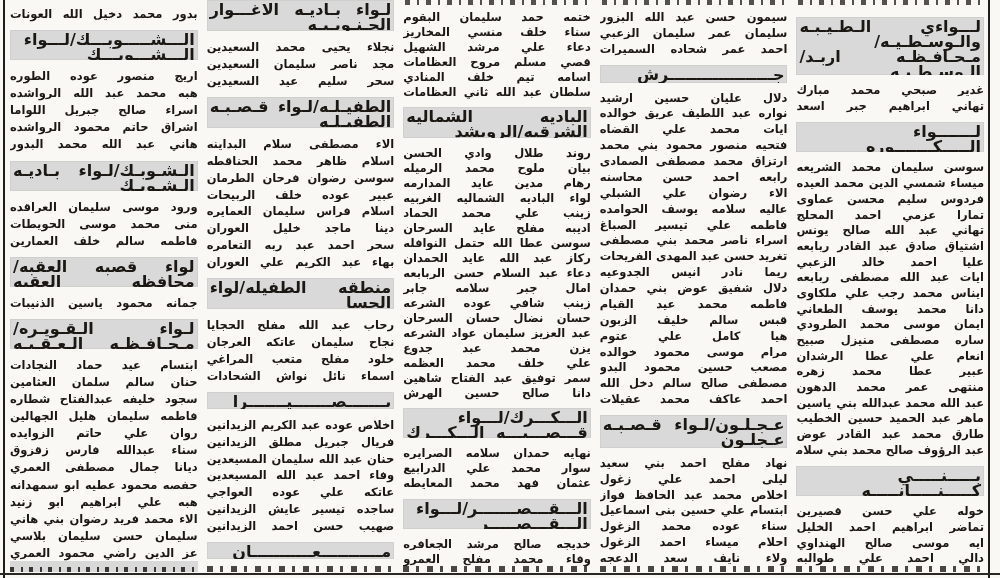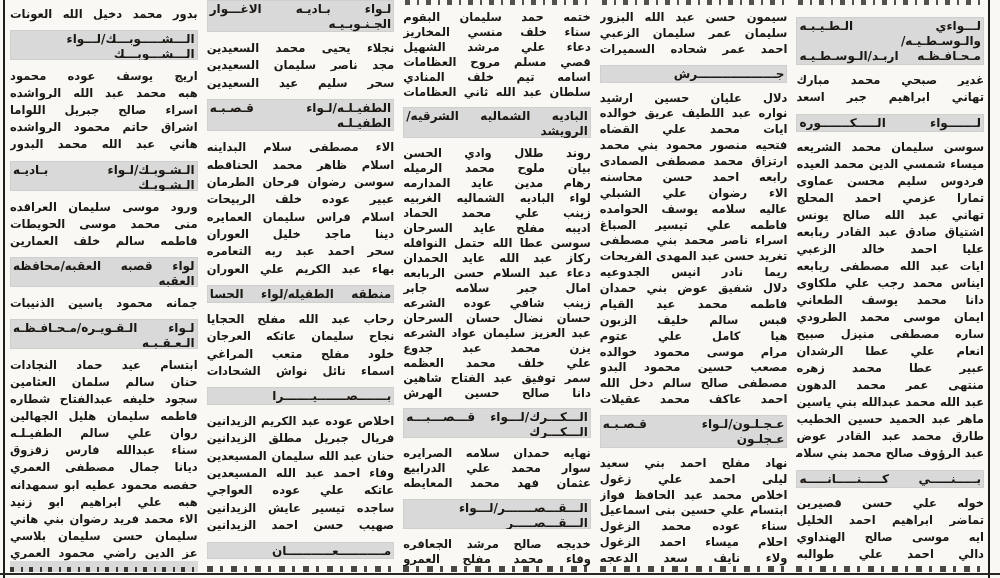--- a/index.html
+++ b/index.html
@@ -42,21 +42,21 @@
     font-size:11.5px;
     line-height:var(--lh);
     height:var(--lh);
     text-align:justify;
     text-align-last:justify;
     overflow:hidden;
     white-space:nowrap;
   }
   .hdr{
     background:#d9d9d9;
-    font-size:12px;
+    font-size:16px;
     line-height:15px;
     padding:2px 3px 1px;
     margin:8px 0 7px;
     text-align:justify;
     text-align-last:justify;
     overflow:hidden;
     box-shadow:0 0 0 1px #cfcfcd inset;
   }
   .hdr2{white-space:pre-line;}
   .col > :first-child{margin-top:0;}
@@ -219,37 +219,37 @@
         <div class="name">وفاء احمد عبد الله المسيعدين</div>
         <div class="name">عاتكه علي عوده العواجي</div>
         <div class="name">ساجده تيسير عايش الزيدانين</div>
         <div class="name">صهيب حسن احمد الزيدانين</div>
         <div class="hdr">مـــــــــــعـــــــــــان</div>
         <div class="cut-bottom"></div>
       </div>
       <div class="col">
         <div class="name">بدور محمد دخيل الله العونات</div>
         <div class="hdr">الـــشـــــوبـــك/لـــواء الـــشـــوبـــك</div>
-        <div class="name">اريج يوسف عوده محمود</div>
+        <div class="name">اريج منصور عوده الطوره</div>
         <div class="name">هبه محمد عبد الله الرواشده</div>
         <div class="name">اسراء صالح جبريل اللواما</div>
         <div class="name">اشراق حاتم محمود الرواشده</div>
         <div class="name">هاني عبد الله محمد البدور</div>
         <div class="hdr">الـشـوبـك/لـواء بـاديـه الـشـوبـك</div>
         <div class="name">ورود موسى سليمان العراقده</div>
         <div class="name">منى محمد موسى الحويطات</div>
         <div class="name">فاطمه سالم خلف العمارين</div>
         <div class="hdr">لواء قصبه العقبه/محافظه العقبه</div>
         <div class="name">جمانه محمود ياسين الذنيبات</div>
         <div class="hdr">لـواء الـقـويـره/مـحـافـظـه الـعـقـبـه</div>
         <div class="name">ابتسام عيد حماد النجادات</div>
         <div class="name">حنان سالم سلمان العثامين</div>
         <div class="name">سجود خليفه عبدالفتاح شطاره</div>
         <div class="name">فاطمه سليمان هليل الجهالين</div>
-        <div class="name">روان علي سالم الطفيـلـه</div>
+        <div class="name">روان علي حاتم الزوايده</div>
         <div class="name">سناء عبدالله فارس زقزوق</div>
         <div class="name">ديانا جمال مصطفى العمري</div>
         <div class="name">حفصه محمود عطيه ابو سمهدانه</div>
         <div class="name">هبه علي ابراهيم ابو زنيد</div>
         <div class="name">الاء محمد فريد رضوان بني هاني</div>
         <div class="name">سليمان حسن سليمان بلاسي</div>
         <div class="name">عز الدين راضي محمود العمري</div>
         <div class="cut-header-bottom"></div>
       </div>
     </div>

